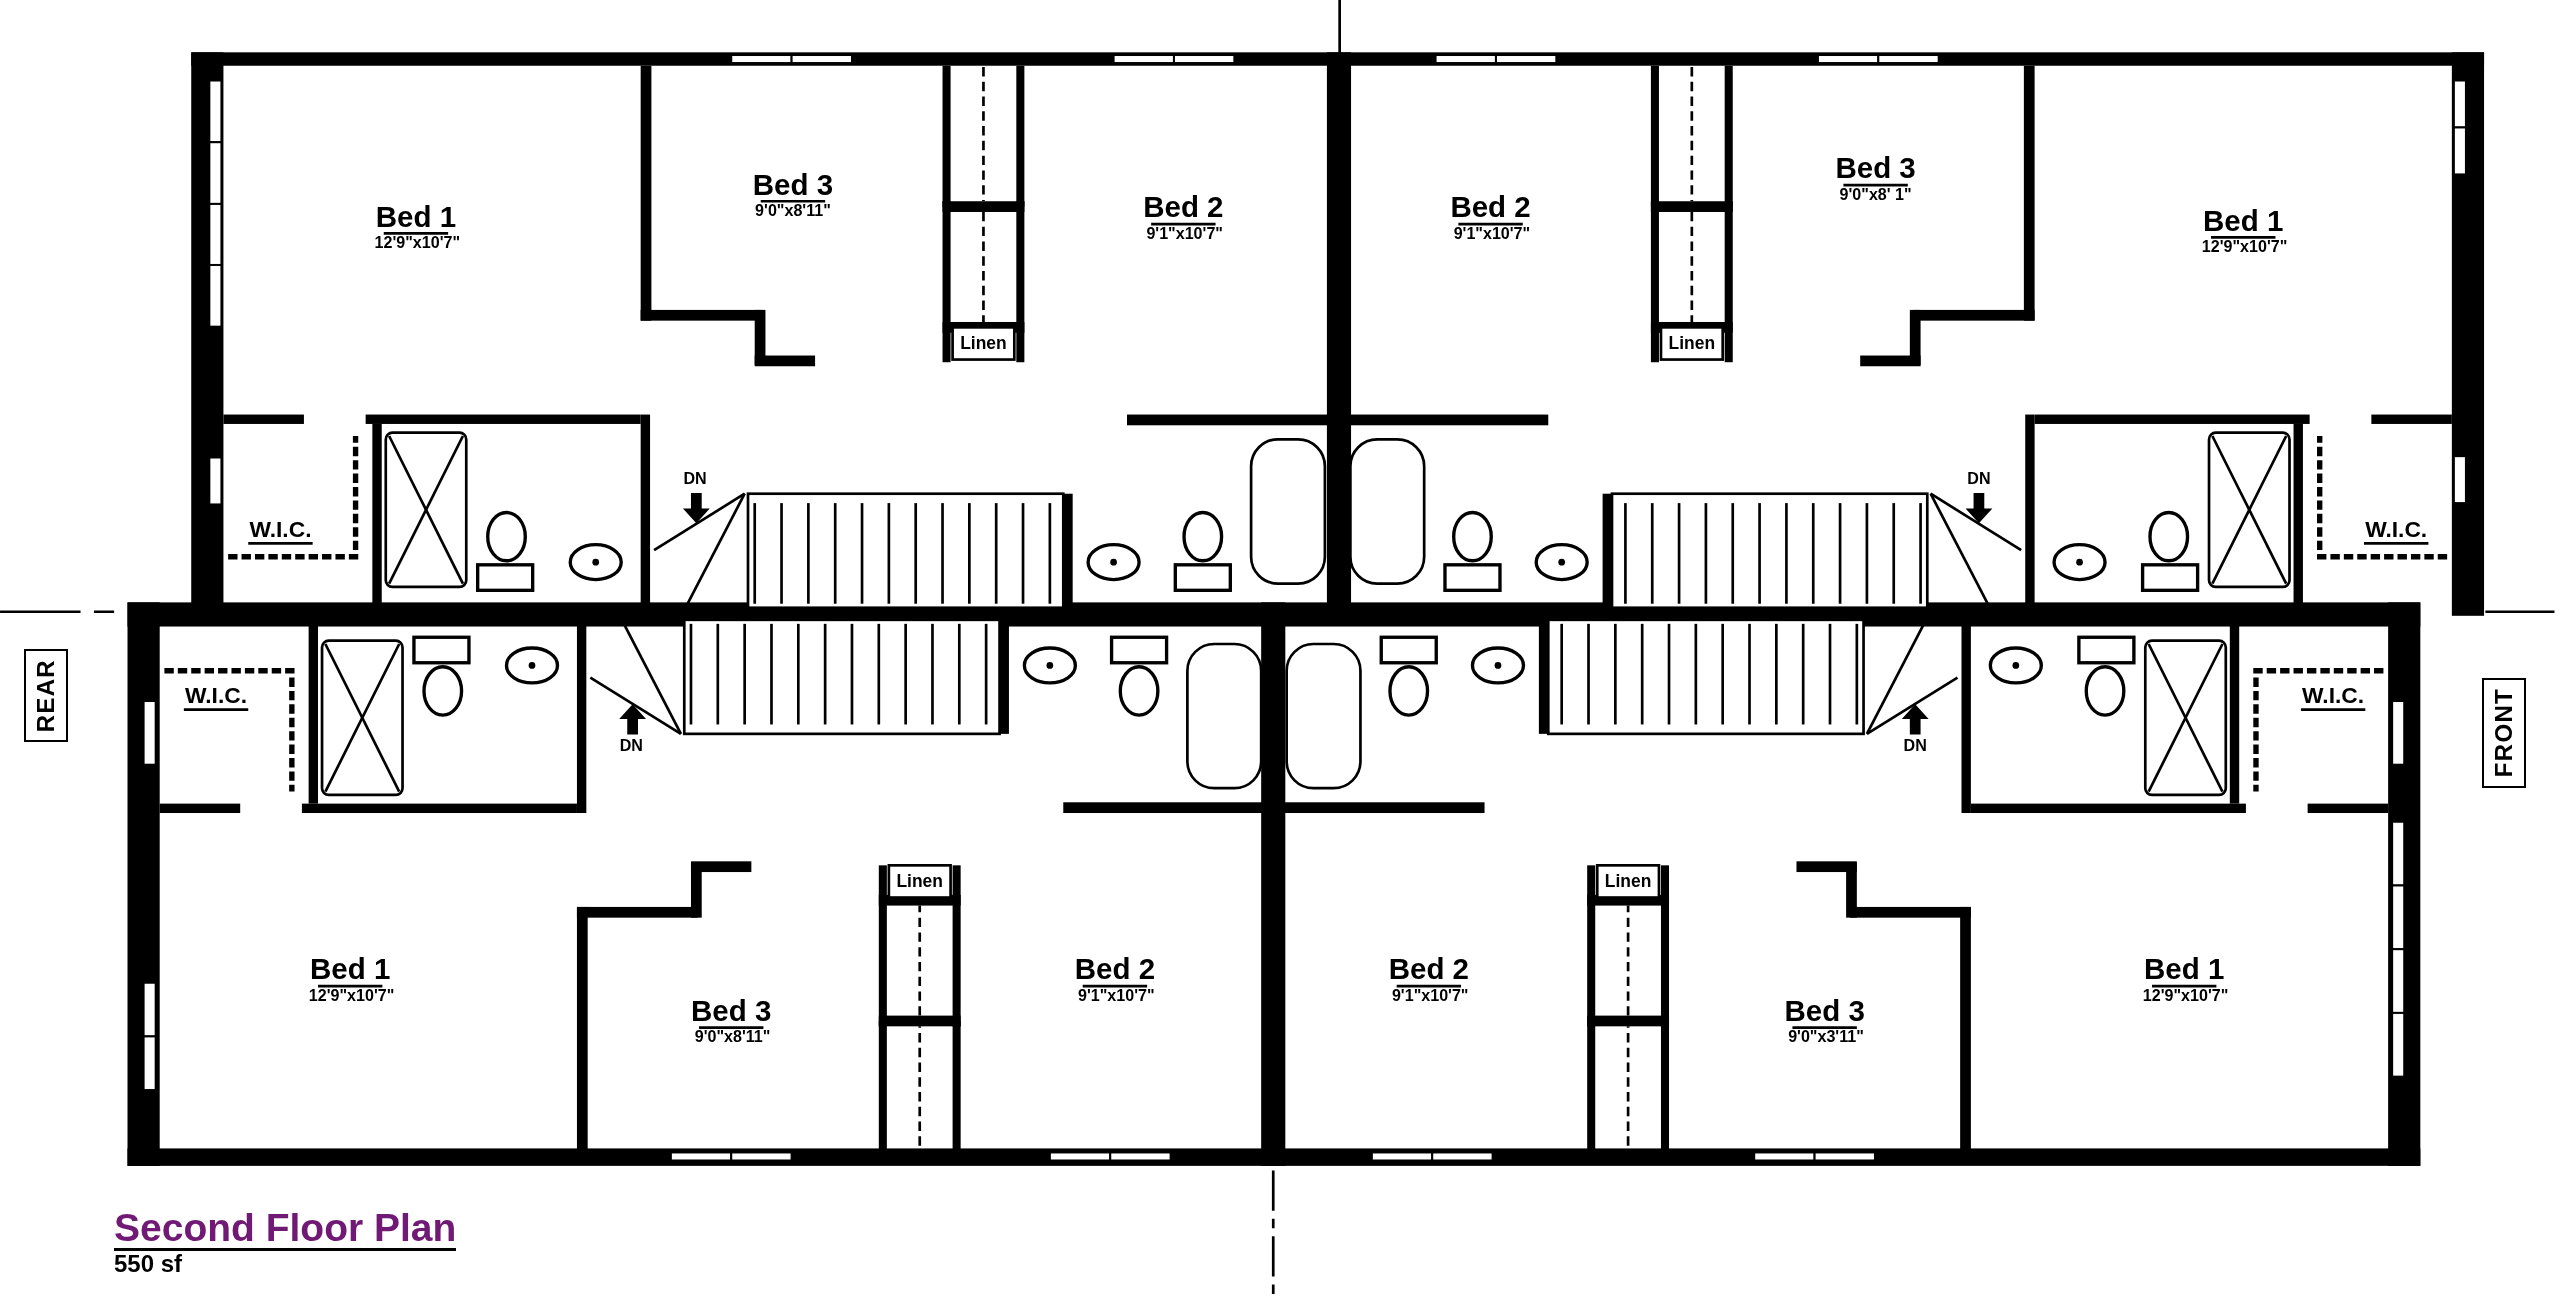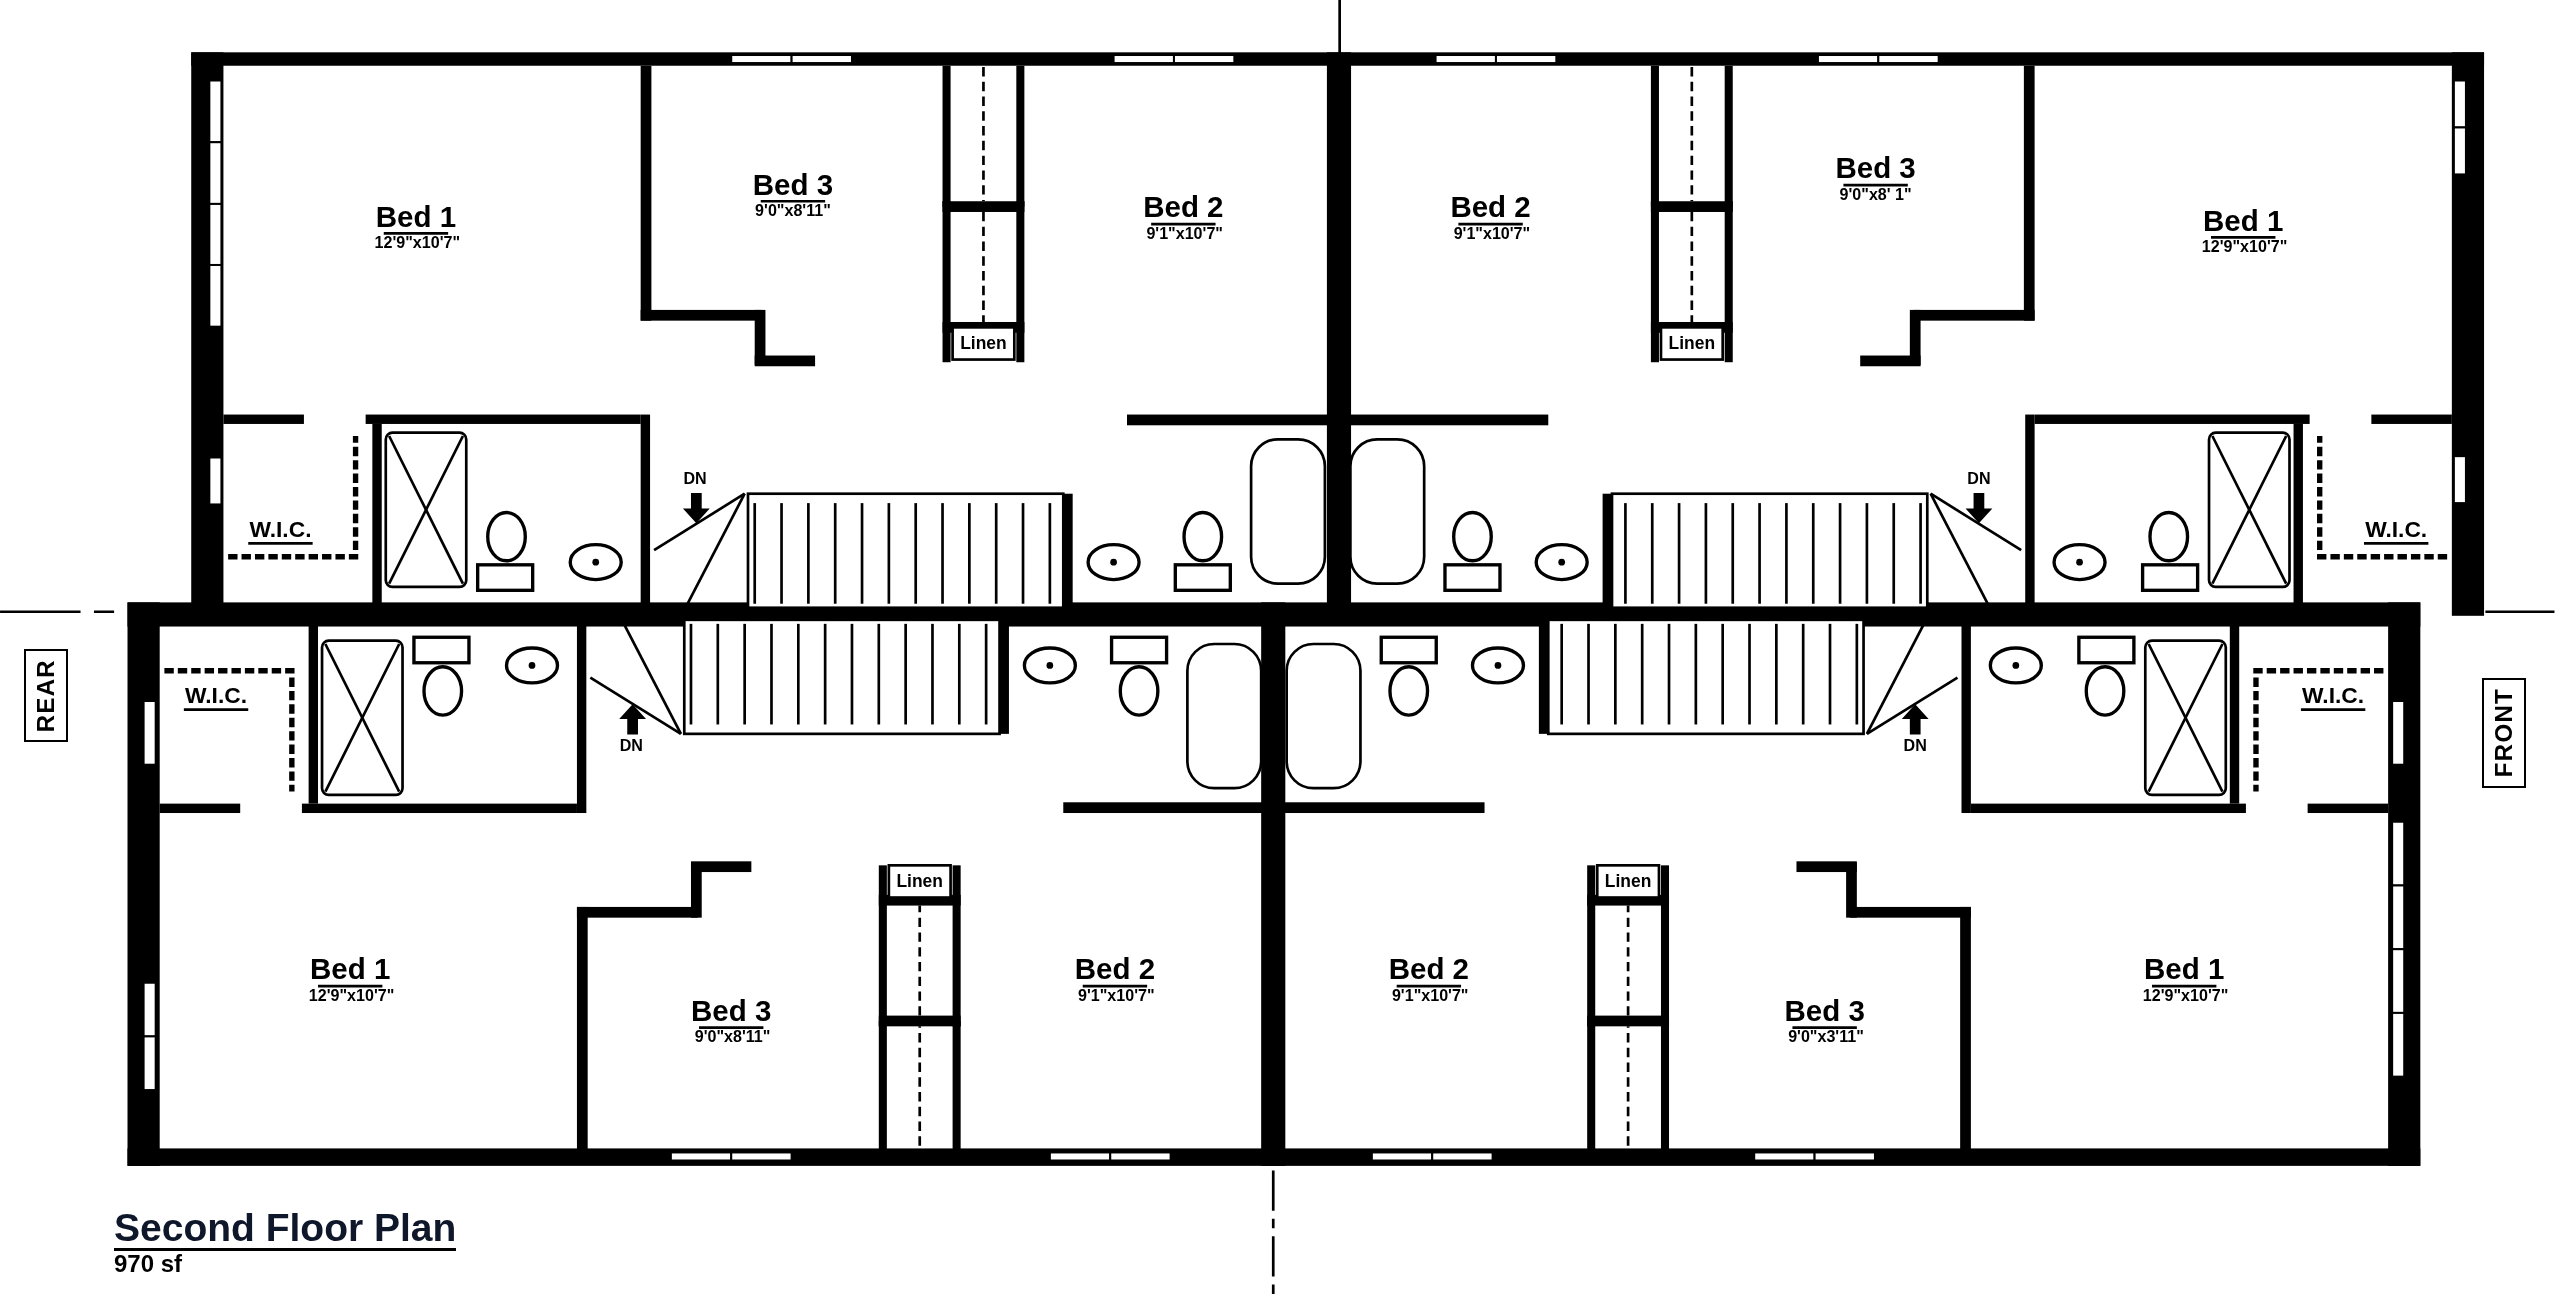--- a/index.html
+++ b/index.html
@@ -12,21 +12,21 @@
   .room-name { font-family:"Liberation Sans", sans-serif; font-weight:700; font-size:44px; fill:#000; text-anchor:middle; }
   .room-dim { font-family:"Liberation Sans", sans-serif; font-weight:700; font-size:24px; fill:#000; text-anchor:middle; }
   .small-lbl { font-family:"Liberation Sans", sans-serif; font-weight:700; font-size:26px; fill:#000; text-anchor:middle; }
   .wic-lbl { font-family:"Liberation Sans", sans-serif; font-weight:700; font-size:34px; fill:#000; text-anchor:middle; }
   .dn-lbl { font-family:"Liberation Sans", sans-serif; font-weight:700; font-size:24px; fill:#000; text-anchor:middle; }
   .uline { stroke:#000; stroke-width:4; }
   .dashed { stroke:#000; stroke-width:8; stroke-dasharray:14 6; fill:none; }
   .tag-box { position:absolute; border:2.7px solid #000; background:#fff; display:flex; align-items:center; justify-content:center; }
   .tag-text { font-family:"Liberation Sans", sans-serif; font-weight:700; font-size:24px; color:#000; writing-mode:vertical-rl; transform:rotate(180deg); letter-spacing:1.3px; }
   .title-block { position:absolute; left:114px; top:1208px; }
-  .plan-title { font-family:"Liberation Sans", sans-serif; font-weight:700; font-size:39px; color:#0f172a; display:block; border-bottom:3.4px solid #000; padding-bottom:1.3px; line-height:1; }
+  .plan-title { font-family:"Liberation Sans", sans-serif; font-weight:700; font-size:39px; color:#701a75; display:block; border-bottom:3.4px solid #000; padding-bottom:1.3px; line-height:1; }
   .plan-area { font-family:"Liberation Sans", sans-serif; font-weight:700; font-size:24px; color:#000; display:block; line-height:1.1; }
 </style>
 </head>
 <body>
 
 <svg id="plan" viewBox="0 0 3840 1932" xmlns="http://www.w3.org/2000/svg">
 
   <g>
     <line x1="1997" y1="0" x2="1997" y2="92" stroke="#000" stroke-width="4"></line>
     <line x1="1898" y1="1745" x2="1898" y2="1932" stroke="#000" stroke-width="4" stroke-dasharray="60 12 14 12"></line>
@@ -376,15 +376,15 @@
 
 <div class="tag-box" style="left:24px; top:649px; width:40px; height:89px;">
   <span class="tag-text">REAR</span>
 </div>
 <div class="tag-box" style="left:2482px; top:678px; width:40px; height:106px;">
   <span class="tag-text">FRONT</span>
 </div>
 
 <div class="title-block">
   <span class="plan-title">Second Floor Plan</span>
-  <span class="plan-area">970 sf</span>
+  <span class="plan-area">550 sf</span>
 </div>
 
 
 </body></html>

